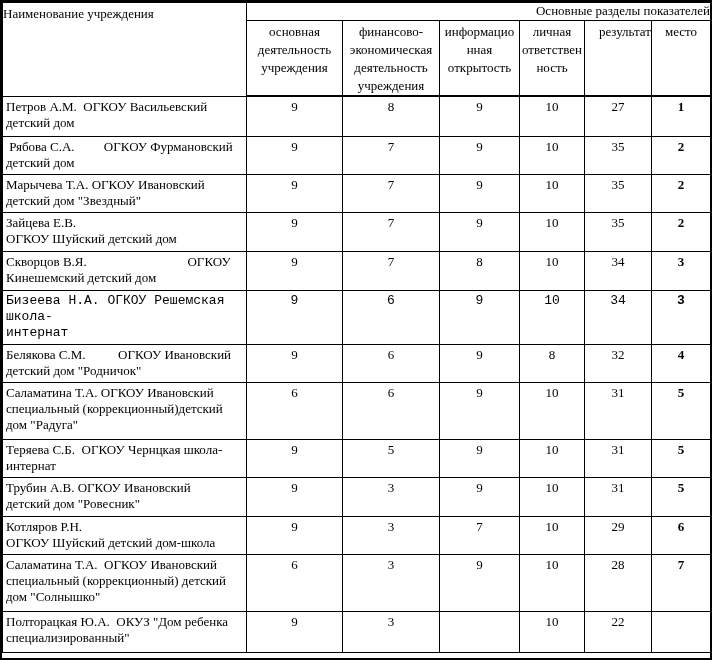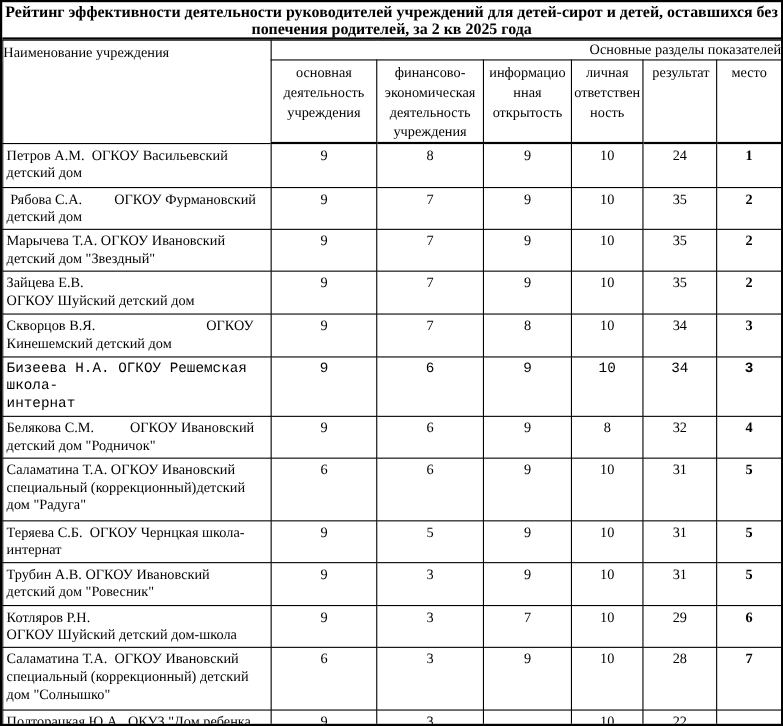--- a/index.html
+++ b/index.html
@@ -26,34 +26,32 @@
     overflow:hidden;
   }
   th.name-h { line-height:17px; padding-top:2px; text-align:left; }
   th.group-h { height:17px; line-height:16px; text-align:right; }
   tr.subhead th {
     height:69px; line-height:18px; padding-top:2px;
     text-align:center; white-space:pre-line;
     border-bottom:2px solid #000;
     margin-left:32px;
   }
-  tr.subhead th.result-h { text-align:center; padding-left:2px; }
+  tr.subhead th.result-h { text-align:right; padding-left:2px; }
   td.name {
     text-align:left; padding:2px 2px 3px 3px;
     line-height:16px; white-space:pre-wrap;
   }
   td.num { text-align:center; padding-top:2px; line-height:16px; }
   td.place { font-weight:bold; }
 </style>
 </head>
 <body>
 
 <div class="doc">
-  <div class="title">Рейтинг эффективности деятельности руководителей учреждений для детей-сирот и детей, оставшихся без
-попечения родителей, за 2 кв 2025 года</div>
 
   <table class="rating">
     <colgroup>
       <col style="width:244px">
       <col style="width:96px">
       <col style="width:97px">
       <col style="width:80px">
       <col style="width:65px">
       <col style="width:67px">
       <col style="width:59px">
@@ -82,21 +80,21 @@
       </tr>
     </thead>
     <tbody id="rows">
         <tr style="height: 40px; margin-top: 32px;">
     <td class="name">Петров А.М.  ОГКОУ Васильевский
 детский дом</td>
     <td class="num">9</td>
     <td class="num">8</td>
     <td class="num">9</td>
     <td class="num">10</td>
-    <td class="num">24</td>
+    <td class="num">27</td>
     <td class="num place">1</td>
   </tr>
         <tr style="height: 37px;">
     <td class="name"> Рябова С.А.         ОГКОУ Фурмановский
 детский дом</td>
     <td class="num">9</td>
     <td class="num">7</td>
     <td class="num">9</td>
     <td class="num">10</td>
     <td class="num">35</td>

